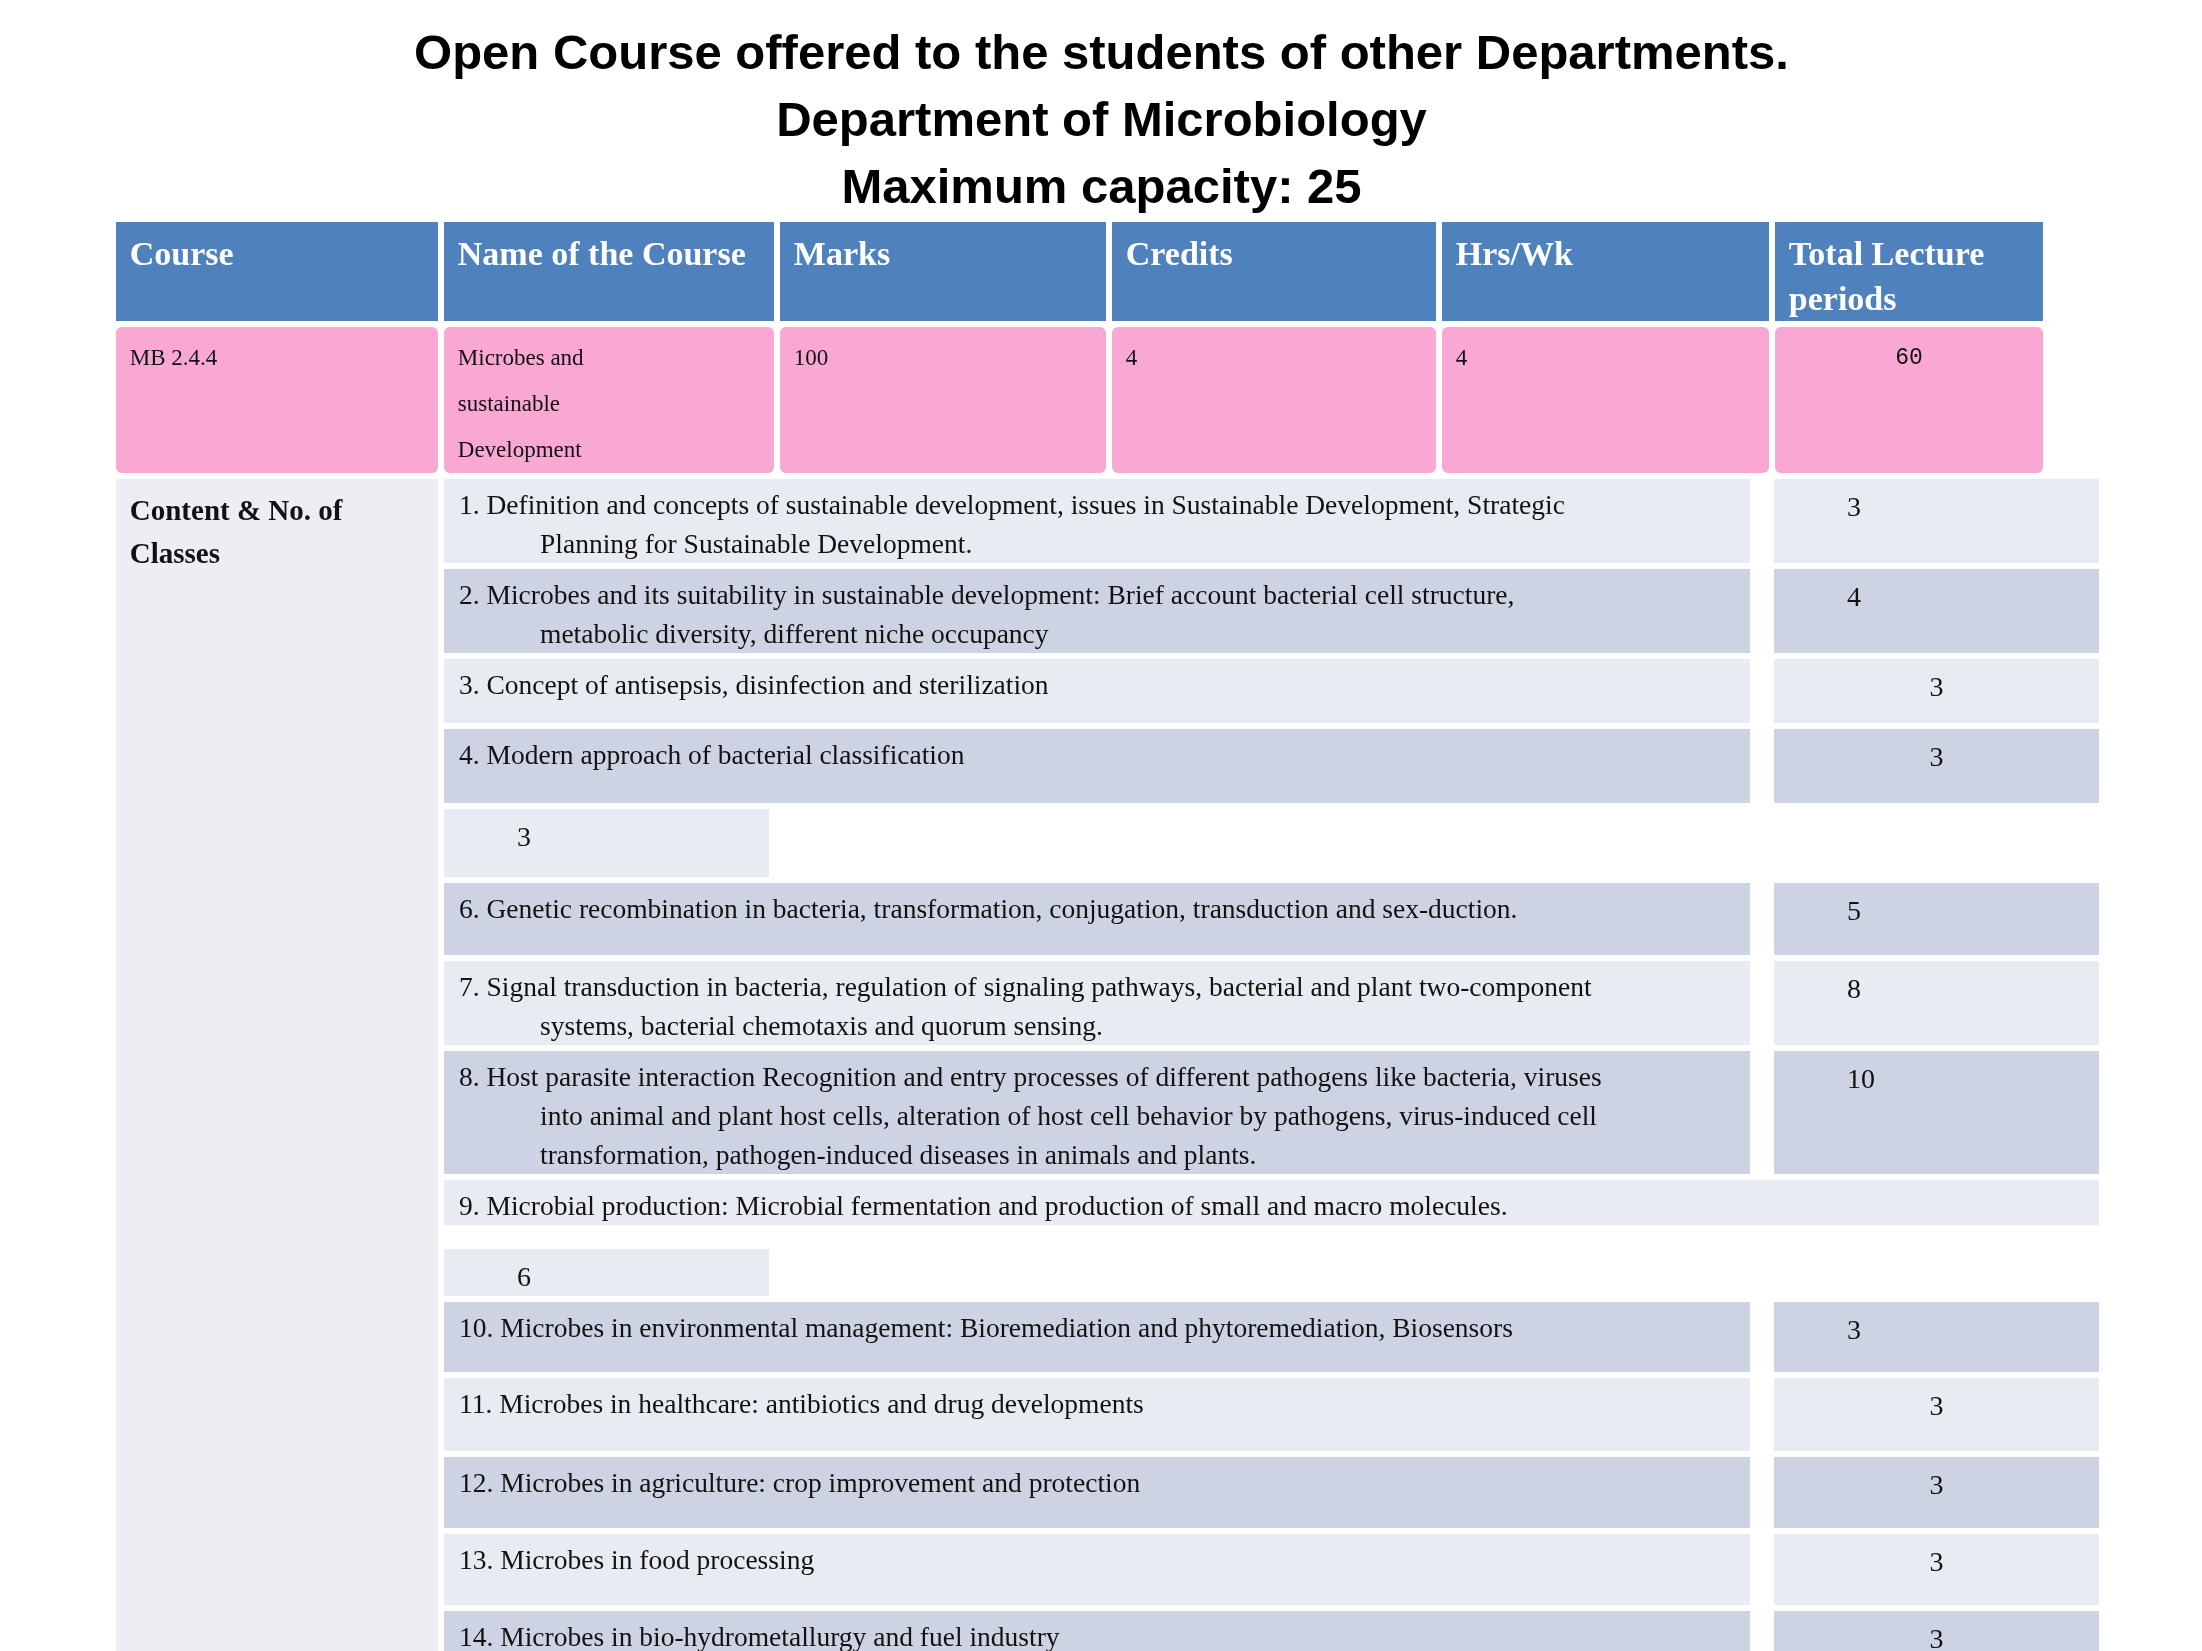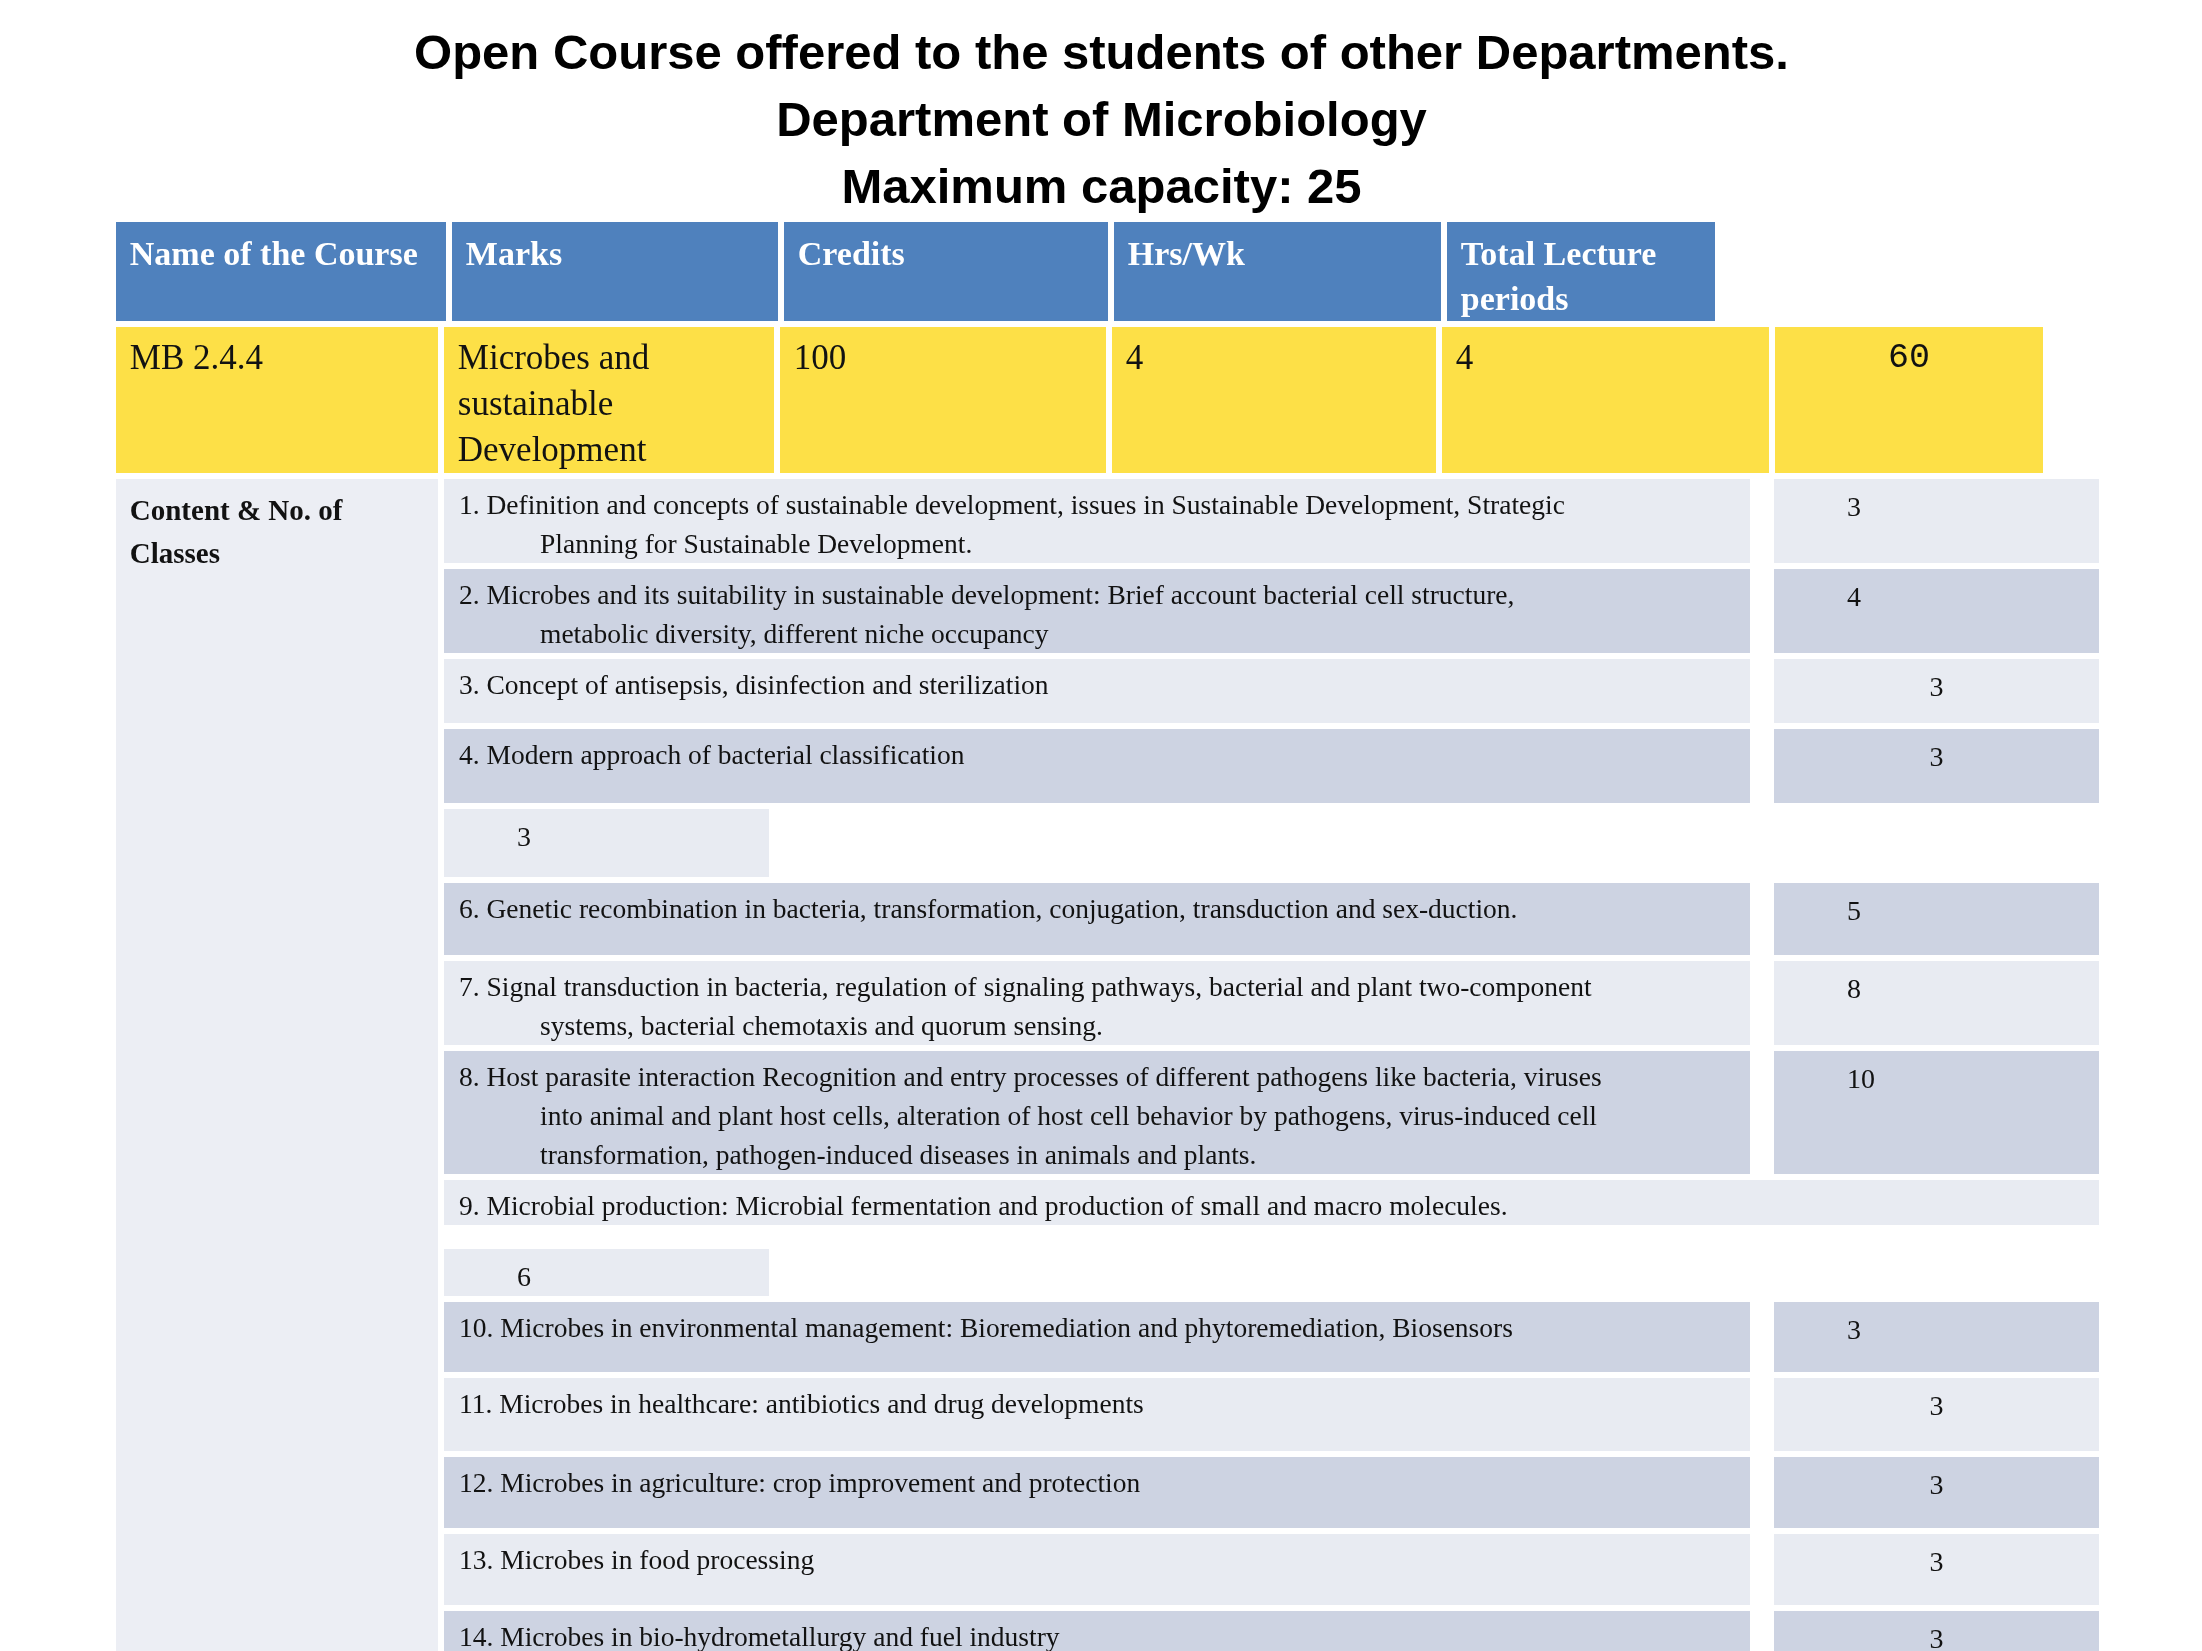--- a/index.html
+++ b/index.html
@@ -62,25 +62,26 @@
     color: #ffffff;
     font-weight: 700;
     font-size: 34px;
     line-height: 45px;
     padding: 8.6px 12px 0 13.8px;
   }
 
   
   .mb-row { min-height: 139px; }
   .mb-row .cell {
-    background: #fde047;
-    font-size: 35px;
+    background: #f9a8d4;
+    font-size: 23px;
     line-height: 46px;
     padding: 8.6px 12px 0 13.8px;
     white-space: pre-wrap;
+    border-radius: 6px;
   }
   .mb-row .c6 { text-align: center; padding-left: 0; padding-right: 0; font-family: Liberation Mono, monospace; }
 
   
   .content-section {
     display: flex;
     gap: 6px;
     align-items: stretch;
   }
   .label-cell {
@@ -147,20 +148,21 @@
 
   <div class="title-block">
     <div>Open Course offered to the students of other Departments.</div>
     <div>Department of Microbiology</div>
     <div>Maximum capacity: 25</div>
   </div>
 
   <div class="course-table">
 
     <div class="trow header-row">
+      <div class="cell c1">Course</div>
       <div class="cell c2">Name of the Course</div>
       <div class="cell c3">Marks</div>
       <div class="cell c4">Credits</div>
       <div class="cell c5">Hrs/Wk</div>
       <div class="cell c6">Total Lecture periods</div>
     </div>
 
     <div class="trow mb-row">
       <div class="cell c1">MB 2.4.4</div>
       <div class="cell c2">Microbes and

